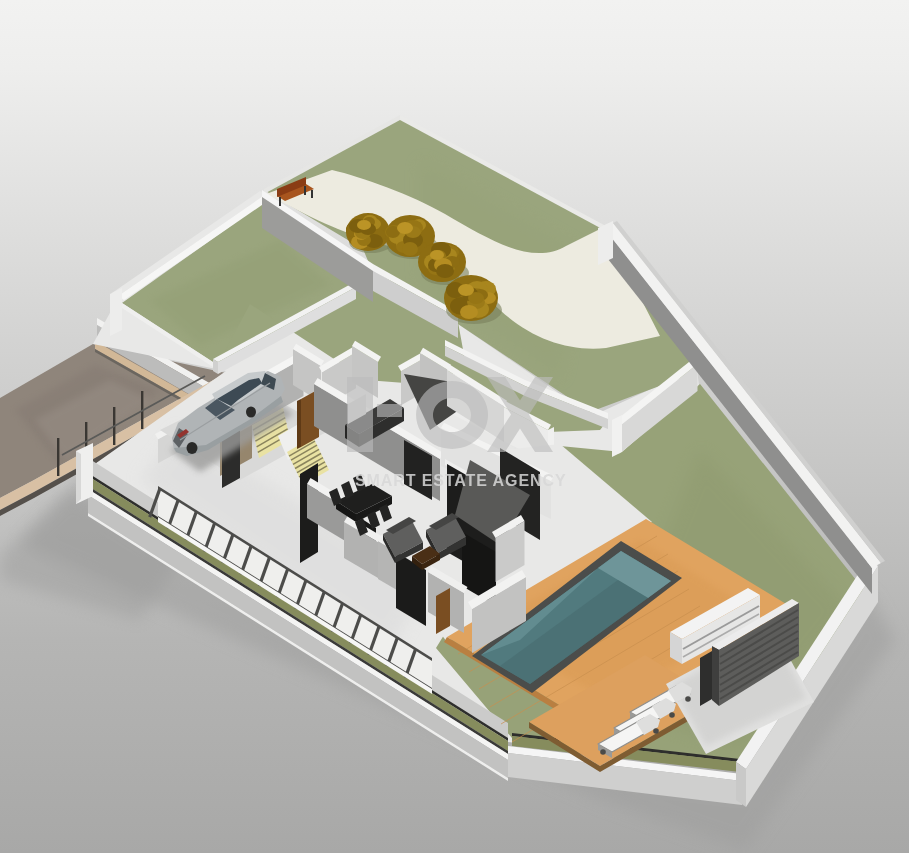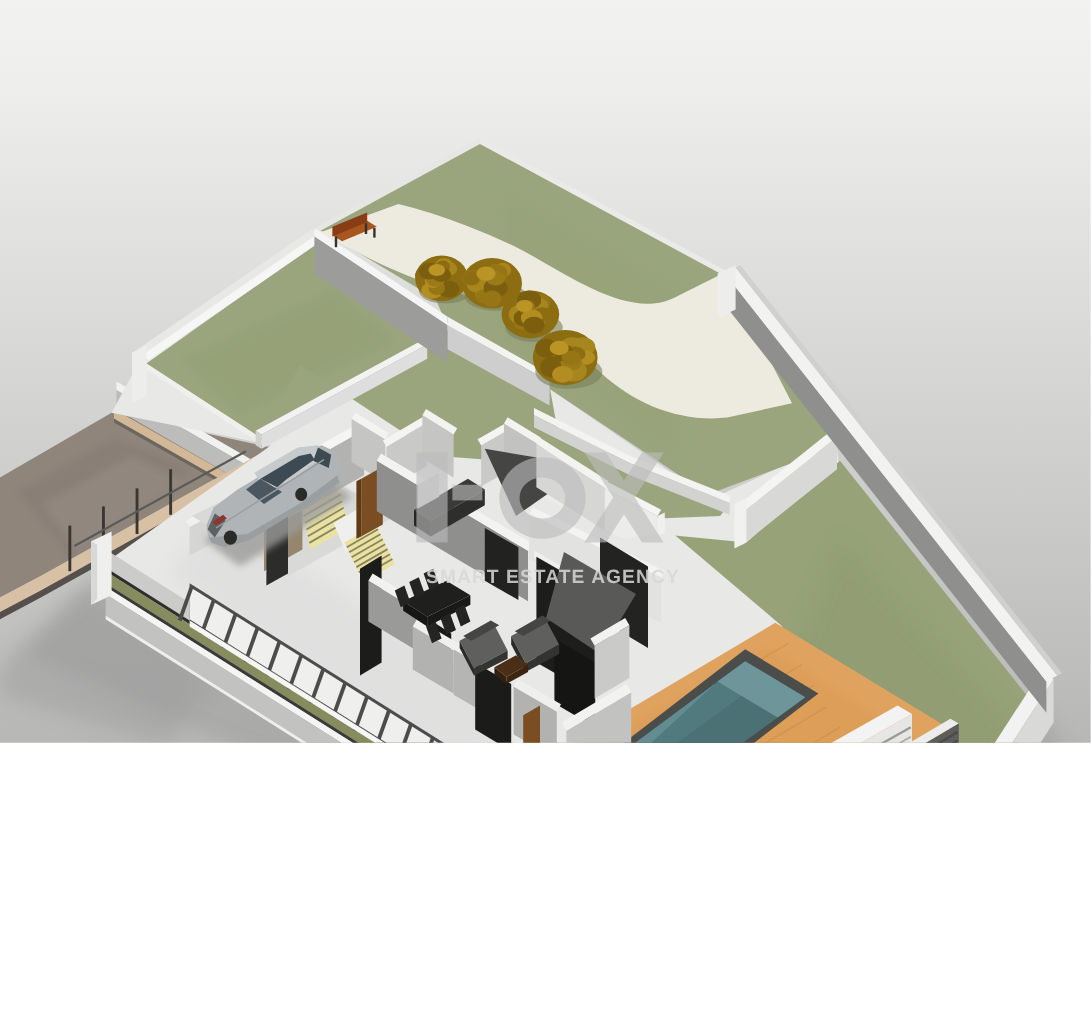--- a/index.html
+++ b/index.html
@@ -1,13 +1,13 @@
 <!DOCTYPE html>
 <html><head><meta charset="utf-8"><title>Floorplan 3D</title>
-<style>html,body{margin:0;padding:0;background:#fff;font-family:"Liberation Sans",sans-serif;}#wrap{position:relative;width:909px;height:619px;overflow:hidden;}</style></head>
+<style>html,body{margin:0;padding:0;background:#fff;font-family:"Liberation Sans",sans-serif;}#wrap{position:relative;width:909px;height:853px;overflow:hidden;}</style></head>
 <body>
 <div id="wrap">
 <svg xmlns="http://www.w3.org/2000/svg" width="909" height="853" viewBox="0 0 909 853">
 <defs>
 <linearGradient id="bg" x1="0" y1="0" x2="0" y2="1">
  <stop offset="0" stop-color="#f2f2f1"></stop>
           <stop offset="0.08" stop-color="#eeeeed"></stop>
  <stop offset="0.47" stop-color="#cdcdcc"></stop>
           <stop offset="0.75" stop-color="#b5b5b4"></stop>
  <stop offset="1" stop-color="#a8a8a7"></stop>

